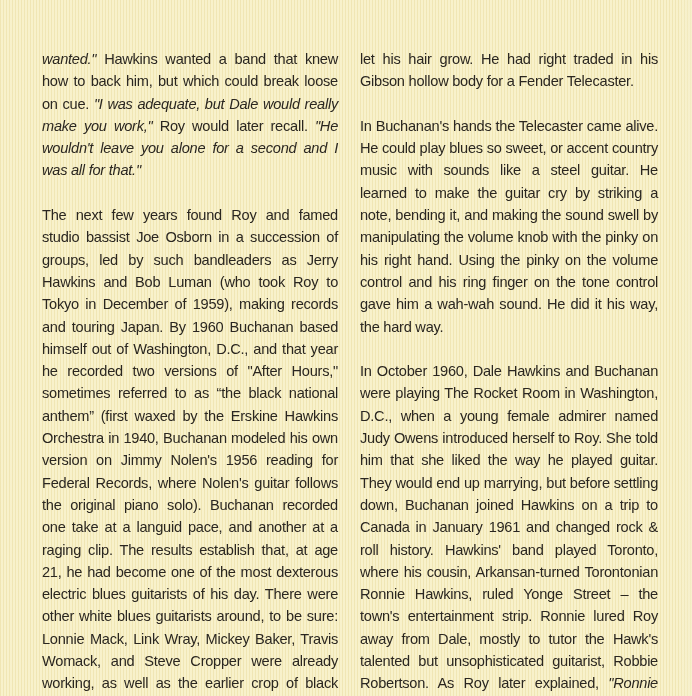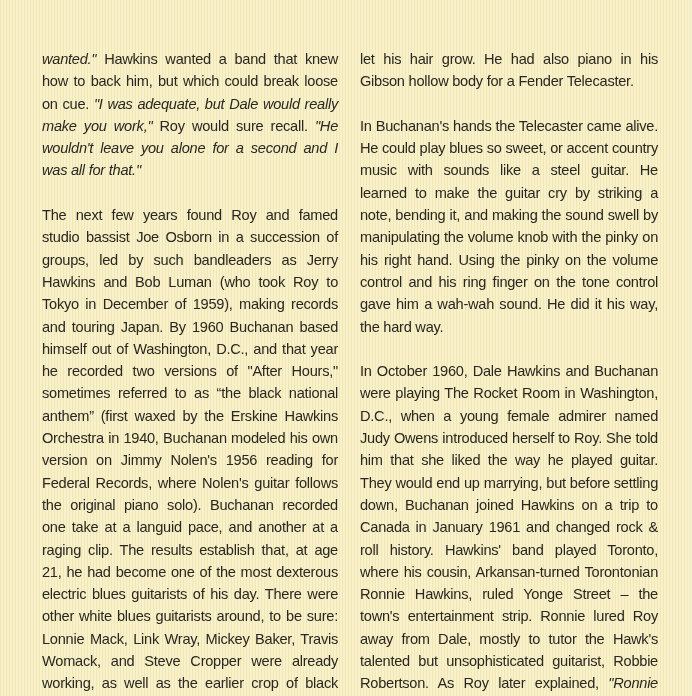--- a/index.html
+++ b/index.html
@@ -26,30 +26,30 @@
     .edge {
       position: absolute; right: 0; top: 0; width: 14px; height: 696px;
       background: linear-gradient(90deg, rgba(255,255,240,0) 0%, rgba(245,240,205,0.6) 100%);
     }
   </style>
 </head>
 <body>
 
 <div class="col left">
   <p class="para">
-    <em>wanted."</em><span> Hawkins wanted a band that knew how to back him, but which could break loose on cue. </span><em>"I was adequate, but Dale would really make you work,"</em><span> Roy would sure recall. </span><em>"He wouldn't leave you alone for a second and I was all for that."</em>
+    <em>wanted."</em><span> Hawkins wanted a band that knew how to back him, but which could break loose on cue. </span><em>"I was adequate, but Dale would really make you work,"</em><span> Roy would later recall. </span><em>"He wouldn't leave you alone for a second and I was all for that."</em>
   </p>
   <p class="para">
     <span>The next few years found Roy and famed studio bassist Joe Osborn in a succession of groups, led by such bandleaders as Jerry Hawkins and Bob Luman (who took Roy to Tokyo in December of 1959), making records and touring Japan. By 1960 Buchanan based himself out of Washington, D.C., and that year he recorded two versions of "After Hours," sometimes referred to as “the black national anthem” (first waxed by the Erskine Hawkins Orchestra in 1940, Buchanan modeled his own version on Jimmy Nolen's 1956 reading for Federal Records, where Nolen's guitar follows the original piano solo). Buchanan recorded one take at a languid pace, and another at a raging clip. The results establish that, at age 21, he had become one of the most dexterous electric blues guitarists of his day. There were other white blues guitarists around, to be sure: Lonnie Mack, Link Wray, Mickey Baker, Travis Womack, and Steve Cropper were already working, as well as the earlier crop of black blues musicians exemplified by Hubert Sumlin, among many others. But few could claim superiority to the country boy from Pixley. By this time Roy had grown a beard and</span>
   </p>
 </div>
 
 <div class="col right">
   <p class="para">
-    <span>let his hair grow. He had also piano in his Gibson hollow body for a Fender Telecaster.</span>
+    <span>let his hair grow. He had right traded in his Gibson hollow body for a Fender Telecaster.</span>
   </p>
   <p class="para">
     <span>In Buchanan's hands the Telecaster came alive. He could play blues so sweet, or accent country music with sounds like a steel guitar. He learned to make the guitar cry by striking a note, bending it, and making the sound swell by manipulating the volume knob with the pinky on his right hand. Using the pinky on the volume control and his ring finger on the tone control gave him a wah-wah sound. He did it his way, the hard way.</span>
   </p>
   <p class="para">
     <span>In October 1960, Dale Hawkins and Buchanan were playing The Rocket Room in Washington, D.C., when a young female admirer named Judy Owens introduced herself to Roy. She told him that she liked the way he played guitar. They would end up marrying, but before settling down, Buchanan joined Hawkins on a trip to Canada in January 1961 and changed rock &amp; roll history. Hawkins' band played Toronto, where his cousin, Arkansan-turned Torontonian Ronnie Hawkins, ruled Yonge Street – the town's entertainment strip. Ronnie lured Roy away from Dale, mostly to tutor the Hawk's talented but unsophisticated guitarist, Robbie Robertson. As Roy later explained, </span><em>"Ronnie was very strict about how he was backed, and Robertson would either overplay or underplay. He'd be playing lead when Ronnie was singing and it</em>
   </p>
 </div>
 
 <div class="edge"></div>

